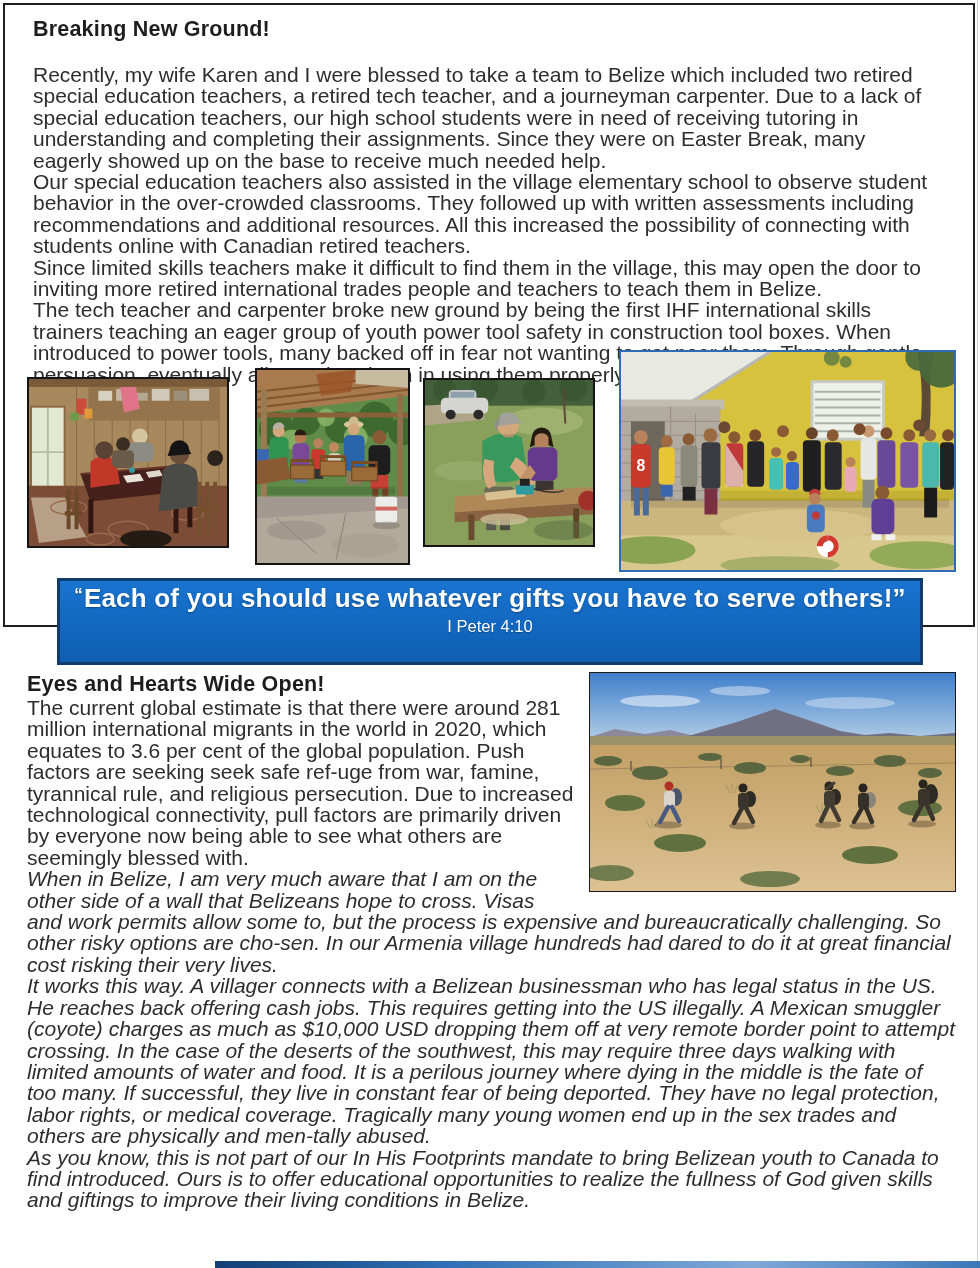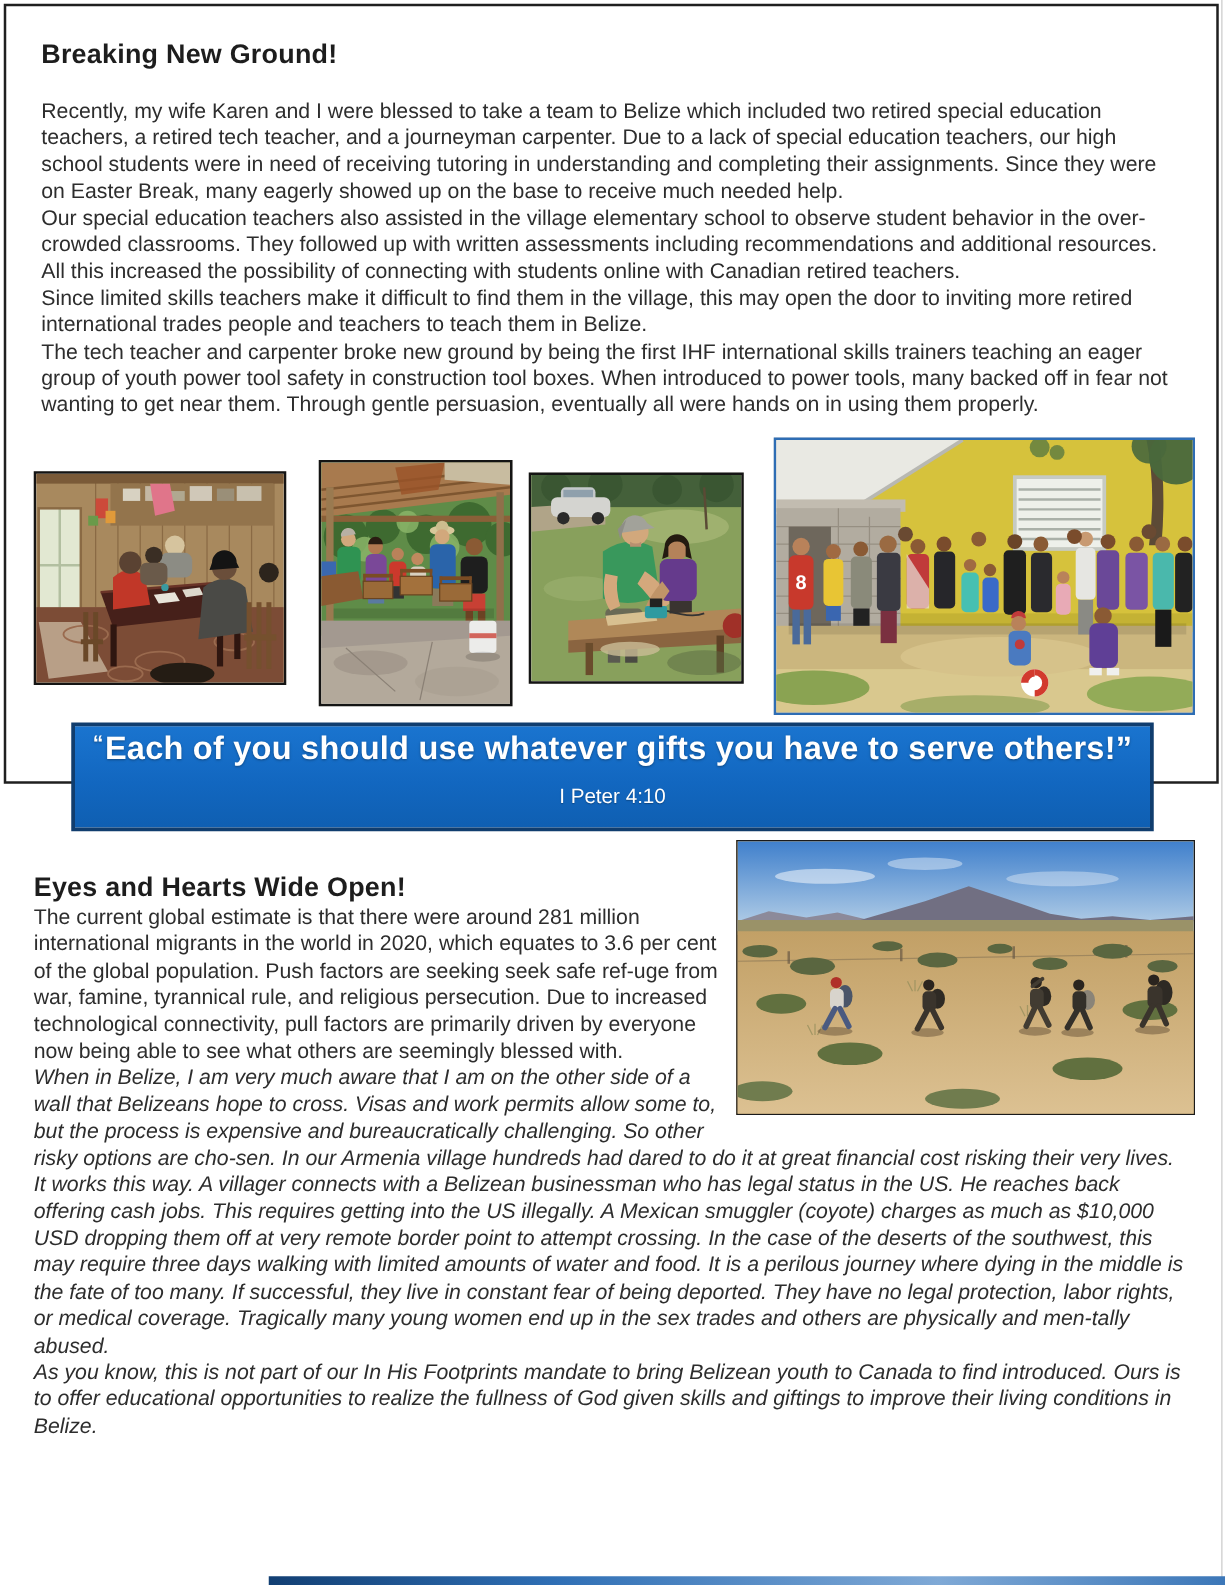--- a/index.html
+++ b/index.html
@@ -5,50 +5,50 @@
   html,body{margin:0;padding:0;}
   body{
     width:980px;height:1268px;position:relative;background:#ffffff;
     font-family:"Liberation Sans", sans-serif;color:#2d2d2d;overflow:hidden;
   }
   *{box-sizing:border-box;}
   .page-edge{position:absolute;left:977px;top:0;width:1px;height:1268px;background:#cccccc;}
   
   .top-box{
     position:absolute;left:3px;top:3px;width:972px;height:624px;
-    border:2px solid #1f1f1f;background:#ffffff;padding:26px 36px 0 28px;z-index:1;
+    border:2px solid #1f1f1f;background:#ffffff;padding:12px 36px 0 28px;z-index:1;
   }
   h1,h2{margin:0;font-size:21.5px;font-weight:bold;color:#1d1d1d;letter-spacing:.2px;}
-  .bodytext p{margin:0;font-size:17px;line-height:21.4px;color:#2d2d2d;}
+  .bodytext p{margin:0;font-size:21px;line-height:21.4px;color:#2d2d2d;}
   .s1{margin-top:22px;}
   .gap{margin-top:21px;}
   
   .photo{position:absolute;z-index:3;background:#e8e4da;}
   .photo svg{display:block;width:100%;height:100%;}
   .photo-1{left:27px;top:377px;width:202px;height:171px;border:2px solid #141414;}
   .photo-2{left:255px;top:368px;width:155px;height:197px;border:2px solid #141414;}
   .photo-3{left:423px;top:378px;width:172px;height:169px;border:2px solid #141414;}
   .photo-4{left:619px;top:350px;width:337px;height:222px;border:2px solid #2e6db4;}
   
   .quote-banner{
     position:absolute;left:57px;top:578px;width:866px;height:87px;z-index:6;
     border:3px solid #103d6e;
     background:linear-gradient(180deg,#1a74cf 0%,#1267c0 55%,#0f5fb2 100%);
     text-align:center;color:#ffffff;padding-top:2px;
   }
   .quote-line{font-size:26px;font-weight:bold;letter-spacing:.2px;
     text-shadow:0 1px 2px rgba(0,0,0,.35);white-space:nowrap;}
   .open-quote{font-size:17px;vertical-align:7px;font-weight:bold;margin-right:1px;}
-  .quote-ref{font-size:16.5px;margin-top:14px;text-shadow:0 1px 1px rgba(0,0,0,.3);}
+  .quote-ref{font-size:16.5px;margin-top:3px;text-shadow:0 1px 1px rgba(0,0,0,.3);}
   
   .section-2{position:absolute;left:27px;top:670px;width:929px;z-index:2;}
   .desert-wrap{float:right;width:367px;height:220px;border:1px solid #1a1a1a;
     margin:2px 0 10px 14px;background:#c8ab74;}
   .desert-wrap svg{display:block;width:100%;height:100%;}
-  .section-2 h2{margin-top:28px;}
+  .section-2 h2{margin-top:2px;}
   .s2p1{margin-top:25px;}
   .s2gap{margin-top:14px;font-style:italic;}
   
   .bottom-strip{position:absolute;left:215px;top:1261px;width:765px;height:7px;z-index:4;
     background:linear-gradient(90deg,#123f73 0%,#2f6fb5 30%,#7fa9d6 70%,#3c77b8 100%);}
 </style>
 </head>
 <body>
 
 <div class="page-edge"></div>

